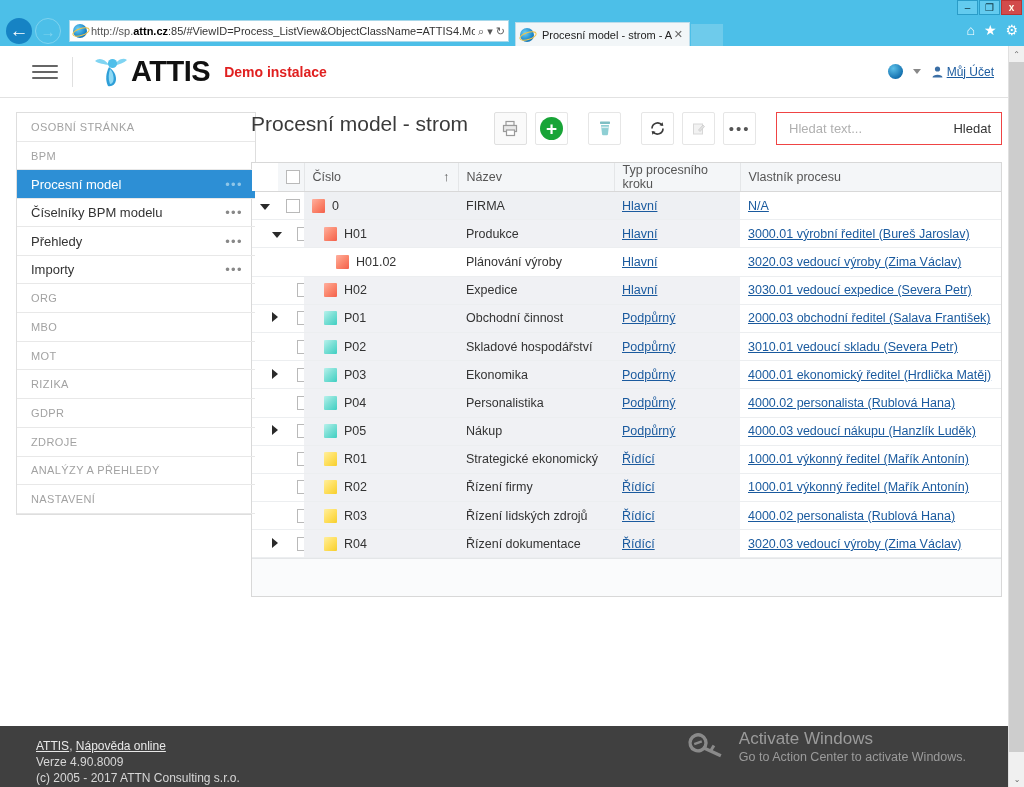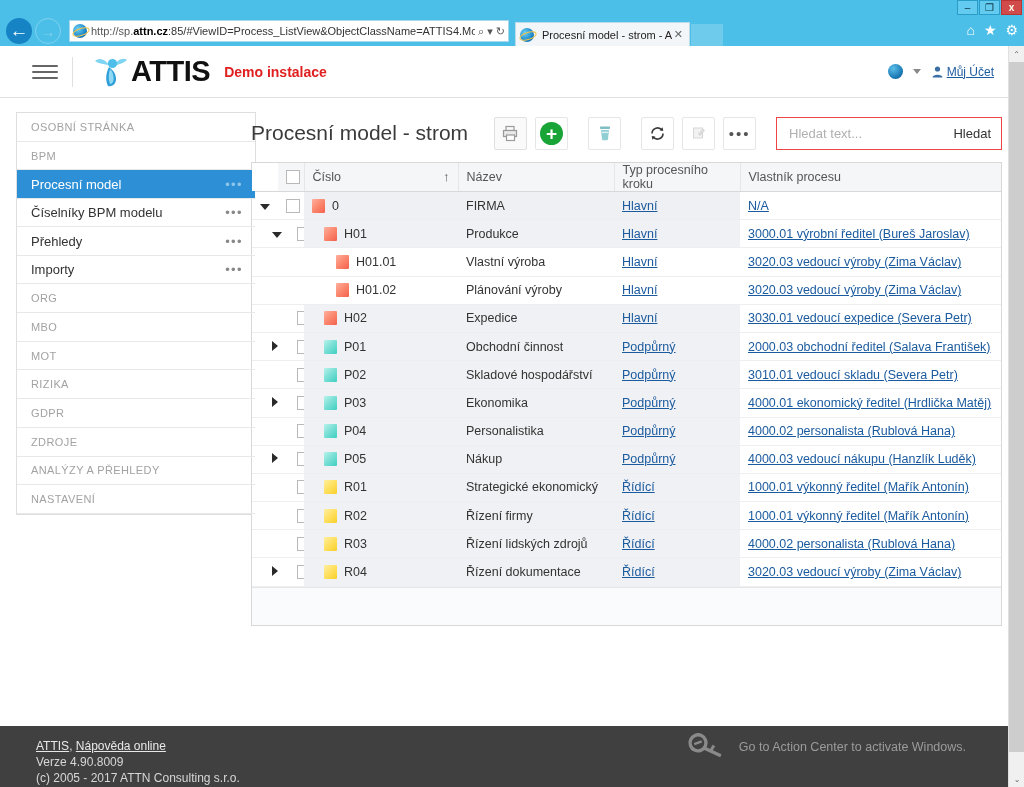--- a/index.html
+++ b/index.html
@@ -100,21 +100,21 @@
     border-bottom:1px solid #e8e8e8; font-size:12px; position:relative;
   }
   .sb-sec { color:#a2a2a2; letter-spacing:0.4px; font-size:11px; }
   .sb-item { color:#333; font-size:13px; height:28.5px; }
   .sb-item .dots { position:absolute; right:12px; color:#888; letter-spacing:1.4px; font-size:13px;}
   .sb-item.active { background:#2d8fd5; color:#fff; }
   .sb-item.active .dots { color:#8fc6e8; }
 
   
   .main { flex:1; padding:14px 22px 0 8px; min-width:0; }
-  .toolbar { display:flex; align-items:center; height:42px; }
+  .toolbar { display:flex; align-items:flex-start; height:42px; }
   .m-title { font-size:21px; color:#3a3a3a; font-weight:normal; margin-right:26px; white-space:nowrap;}
   .tb-btn {
     width:33px; height:33px; border:1px solid #e0e0e0; background:#fafafa;
     display:flex; align-items:center; justify-content:center; margin-right:8px; flex:none;
     border-radius:2px;
   }
   .tb-btn.plain { border-color:#e6e6e6; background:#fff; }
   .tb-btn.gap { margin-left:12px; }
   .plus-circle {
     width:23px;height:23px;border-radius:50%;background:#18a437;color:#fff;
@@ -406,37 +406,20 @@
               <td><a class="lnk" href="#">3000.01 výrobní ředitel (Bureš Jaroslav)</a></td>
             </tr>
             <tr class="lvl2">
               <td class="c-exp"></td>
               <td class="c-chk">
                 <span class="chk" style="margin-left: 22px;"></span>
               </td>
               <td class="c-num">
                 <span class="numcell" style="padding-left: 24px;">
                   <span class="sq red"></span>
-                  <span>H01.01</span>
-                </span>
-              </td>
-              <td class="c-name">
-                <span class="cellname">Vlastní výroba</span>
-              </td>
-              <td class="c-type"><a class="lnk" href="#">Hlavní</a></td>
-              <td><a class="lnk" href="#">3020.03 vedoucí výroby (Zima Václav)</a></td>
-            </tr>
-            <tr class="lvl2">
-              <td class="c-exp"></td>
-              <td class="c-chk">
-                <span class="chk" style="margin-left: 22px;"></span>
-              </td>
-              <td class="c-num">
-                <span class="numcell" style="padding-left: 24px;">
-                  <span class="sq red"></span>
                   <span>H01.02</span>
                 </span>
               </td>
               <td class="c-name">
                 <span class="cellname">Plánování výroby</span>
               </td>
               <td class="c-type"><a class="lnk" href="#">Hlavní</a></td>
               <td><a class="lnk" href="#">3020.03 vedoucí výroby (Zima Václav)</a></td>
             </tr>
             <tr class="lvl1">
@@ -628,20 +611,21 @@
   <div class="watermark">
     <span class="keyicon">
       <svg width="40" height="36" viewBox="0 0 40 36">
         <circle cx="13" cy="11" r="8" fill="none" stroke="#8a8a8a" stroke-width="3.4"></circle>
         <line x1="9" y1="11" x2="17" y2="11" stroke="#8a8a8a" stroke-width="2.4"></line>
         <path d="M16 17 L30 31" stroke="#8a8a8a" stroke-width="3.4" fill="none"></path>
         <path d="M22 23 L27 19" stroke="#8a8a8a" stroke-width="3" fill="none"></path>
       </svg>
     </span>
     <span>
+      <div class="wm-title">Activate Windows</div>
       <div class="wm-sub">Go to Action Center to activate Windows.</div>
     </span>
   </div>
 </div>
 
 <div class="pscroll">
   <div class="arrow">⌃</div>
   <div class="thumb"></div>
   <div class="arrow" style="position:absolute;bottom:0;width:16px">⌄</div>
 </div>

